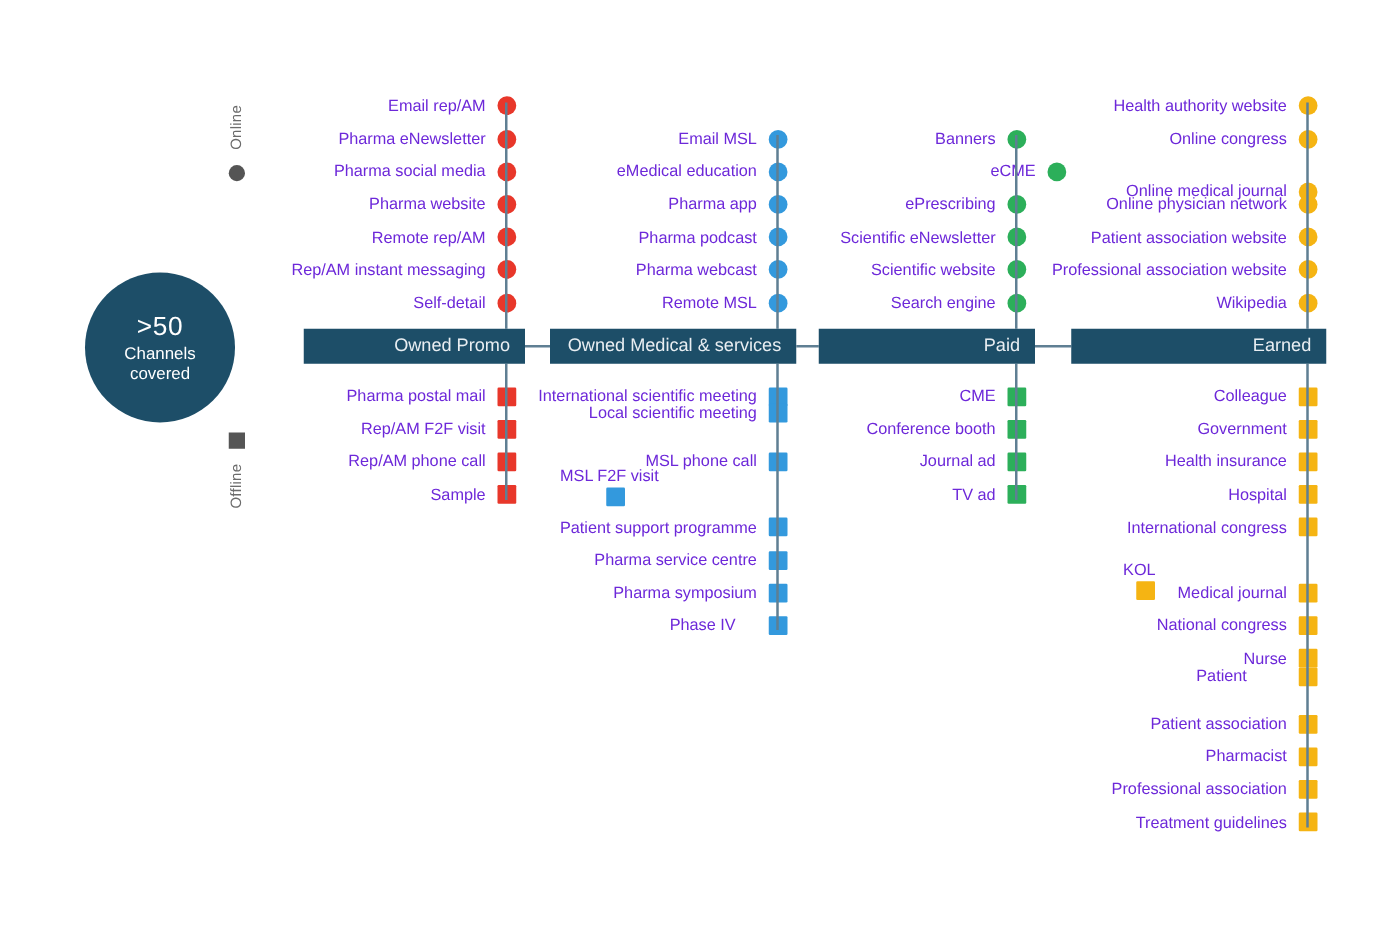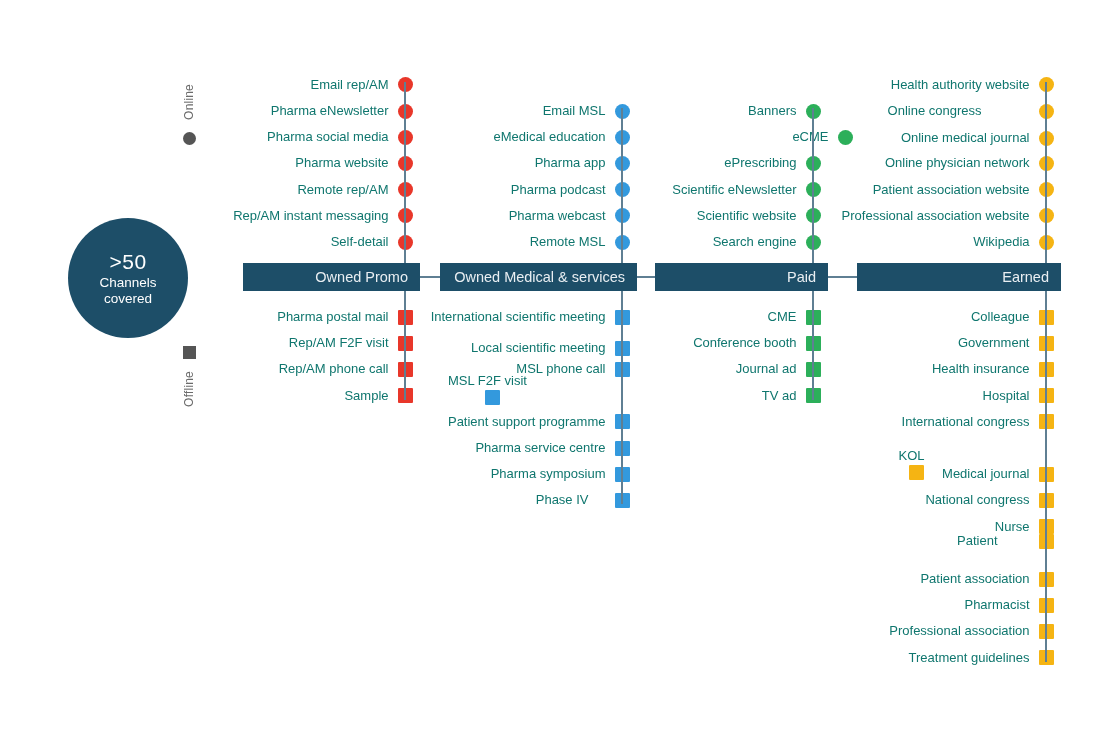--- a/index.html
+++ b/index.html
@@ -118,21 +118,21 @@
   .item {
     position: absolute;
     display: flex;
     align-items: center;
     justify-content: flex-end;
     white-space: nowrap;
     height: 18px;
   }
   .item .lbl {
     font-size: 13px;
-    color: #0f766e;
+    color: #6d28d9;
     text-align: right;
     padding-right: 9px;
     line-height: 18px;
   }
   .marker {
     width: 15px;
     height: 15px;
     flex: 0 0 15px;
   }
   .marker.circle { border-radius: 50%; }
@@ -232,21 +232,21 @@
           <span class="marker circle" style="background: rgb(51, 153, 221);"></span>
         </div>
         <div class="item" style="left: 354.5px; width: 275px; top: 233px;">
           <span class="lbl">Remote MSL</span>
           <span class="marker circle" style="background: rgb(51, 153, 221);"></span>
         </div>
         <div class="item" style="left: 354.5px; width: 275px; top: 308px;">
           <span class="lbl">International scientific meeting</span>
           <span class="marker square" style="background: rgb(51, 153, 221);"></span>
         </div>
-        <div class="item" style="left: 354.5px; width: 275px; top: 339px;">
+        <div class="item" style="left: 354.5px; width: 275px; top: 321px;">
           <span class="lbl">Local scientific meeting</span>
           <span class="marker square" style="background: rgb(51, 153, 221);"></span>
         </div>
         <div class="item" style="left: 354.5px; width: 275px; top: 360.4px;">
           <span class="lbl">MSL phone call</span>
           <span class="marker square" style="background: rgb(51, 153, 221);"></span>
         </div>
         <div class="item" style="left: 354.5px; width: 275px; top: 386.6px; flex-direction: column;">
           <span class="lbl">MSL F2F visit</span>
           <span class="marker square" style="background: rgb(51, 153, 221);"></span>
@@ -316,25 +316,25 @@
         <div class="spine" style="left: 812px; top: 108px; height: 155px;"></div>
         <div class="spine" style="left: 812px; top: 291px; height: 108.6px;"></div>
         <div class="bar" style="left: 655px; width: 173px; top: 263px;">Paid</div>
         <div class="connector" style="left: 828px; width: 29px;"></div>
       </div>
       <div class="column" style="left: 0px;">
         <div class="item" style="left: 778.5px; width: 275px; top: 75.8px;">
           <span class="lbl">Health authority website</span>
           <span class="marker circle" style="background: rgb(245, 180, 19);"></span>
         </div>
-        <div class="item" style="left: 778.5px; width: 275px; top: 102px; gap: 48px;">
+        <div class="item" style="left: 778.5px; width: 275px; top: 102px;">
           <span class="lbl">Online congress</span>
           <span class="marker circle" style="background: rgb(245, 180, 19);"></span>
         </div>
-        <div class="item" style="left: 778.5px; width: 275px; top: 129px;">
+        <div class="item" style="left: 778.5px; width: 275px; top: 144px;">
           <span class="lbl">Online medical journal</span>
           <span class="marker circle" style="background: rgb(245, 180, 19);"></span>
         </div>
         <div class="item" style="left: 778.5px; width: 275px; top: 154.4px;">
           <span class="lbl">Online physician network</span>
           <span class="marker circle" style="background: rgb(245, 180, 19);"></span>
         </div>
         <div class="item" style="left: 778.5px; width: 275px; top: 180.6px;">
           <span class="lbl">Patient association website</span>
           <span class="marker circle" style="background: rgb(245, 180, 19);"></span>

